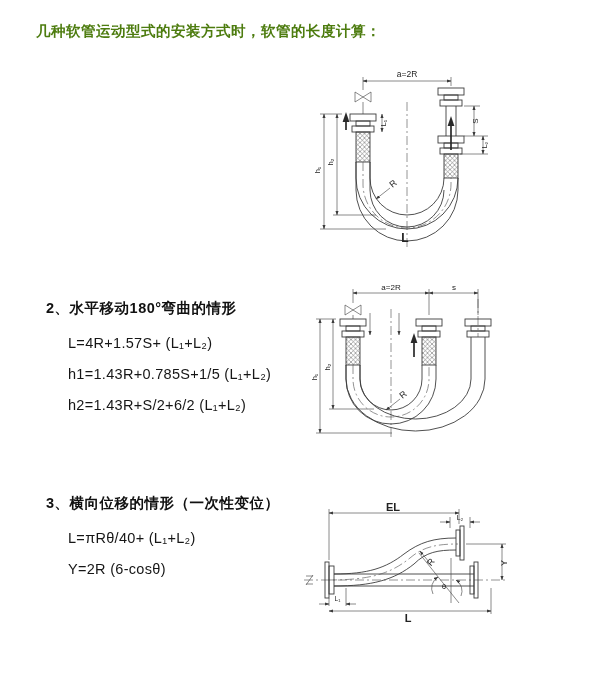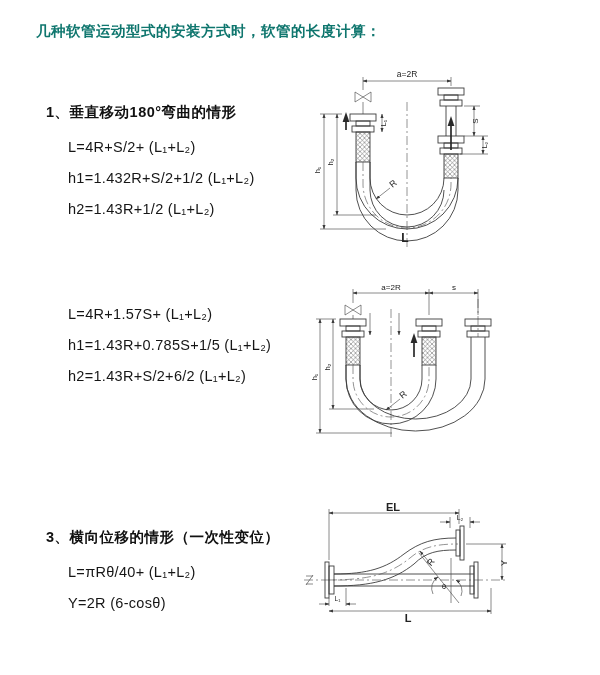--- a/index.html
+++ b/index.html
@@ -3,24 +3,24 @@
 <meta charset="utf-8">
 <style>
   html,body { margin:0; padding:0; background:#e8e8e8; }
   .page {
     position:relative; width:600px; height:675px; background:#ffffff;
     font-family:"Liberation Sans","DejaVu Sans",sans-serif; color:#1c1c1c;
     overflow:hidden; border-bottom:2px solid #bdbdbd;
   }
   .doc-title {
     position:absolute; left:36px; top:22px;
-    font-size:14.5px; font-weight:bold; letter-spacing:0.5px; color:#0f766e;
+    font-size:14.5px; font-weight:bold; letter-spacing:0.5px; color:#4d7c0f;
   }
   .block { position:absolute; left:46px; width:270px; }
-  #sec1 { top:103px; } #sec2 { top:299px; } #sec3 { top:528px; }
+  #sec1 { top:103px; } #sec2 { top:299px; } #sec3 { top:494px; }
   .sec-heading { font-size:14.5px; font-weight:bold; letter-spacing:0.5px; color:#111; margin:0 0 10px 0; }
   .formula { font-size:14.5px; line-height:31px; margin-left:22px; letter-spacing:0.3px; color:#161616; white-space:nowrap; }
   .diagram { position:absolute;text-align:right; }
   #dia1 { left:306px; top:66px; }
   #dia2 { left:306px; top:281px; }
   #dia3 { left:298px; top:500px; }
   svg { display:block; }
   .ln   { fill:none; stroke:#3c3c3c; stroke-width:0.9; }
   .thin { fill:none; stroke:#4a4a4a; stroke-width:0.65; }
   .cl   { fill:none; stroke:#5a5a5a; stroke-width:0.65; stroke-dasharray:9 3 2 3; }
@@ -28,26 +28,20 @@
   .solid{ fill:#2a2a2a; stroke:none; }
   .lbl  { fill:#222; font-family:"Liberation Sans","DejaVu Sans",sans-serif; }
 </style>
 </head>
 <body>
 
 <div class="page">
 
   <div class="doc-title">几种软管运动型式的安装方式时，软管的长度计算：</div>
 
-  <section class="block" id="sec1">
-    <div class="sec-heading">1、垂直移动180°弯曲的情形</div>
-    <div class="formula">L=4R+S/2+ (L₁+L₂)</div>
-    <div class="formula">h1=1.432R+S/2+1/2 (L₁+L₂)</div>
-    <div class="formula">h2=1.43R+1/2 (L₁+L₂)</div>
-  </section>
 
   <div class="diagram" id="dia1">
     <svg width="284" height="200" viewBox="0 0 284 200">
       <defs>
         <marker id="d1a" viewBox="0 0 10 10" refX="9" refY="5" markerWidth="7" markerHeight="7" orient="auto-start-reverse">
           <path d="M0,1.5 L10,5 L0,8.5 z" fill="#3c3c3c"></path>
         </marker>
         <pattern id="d1h" width="4.5" height="4.5" patternUnits="userSpaceOnUse">
           <path d="M0,4.5 L4.5,0 M0,0 L4.5,4.5" stroke="#6a6a6a" stroke-width="0.55"></path>
         </pattern>
@@ -120,20 +114,21 @@
       <text class="lbl" x="27" y="96" font-size="7.5" text-anchor="middle" transform="rotate(-90 27 96)">h₂</text>
 
       <line class="thin" x1="84" y1="122" x2="70" y2="133" marker-end="url(#d1a)"></line>
       <text class="lbl" x="89" y="120" font-size="9" text-anchor="middle" transform="rotate(-40 89 120)">R</text>
 
       <text class="lbl" x="99" y="176" font-size="12" font-weight="bold" text-anchor="middle">L</text>
     </svg>
   </div>
 
   <section class="block" id="sec2">
+    <div class="sec-heading">2、水平移动180°弯曲的情形</div>
     <div class="formula">L=4R+1.57S+ (L₁+L₂)</div>
     <div class="formula">h1=1.43R+0.785S+1/5 (L₁+L₂)</div>
     <div class="formula">h2=1.43R+S/2+6/2 (L₁+L₂)</div>
   </section>
 
   <div class="diagram" id="dia2">
     <svg width="284" height="180" viewBox="0 0 284 180">
       <defs>
         <marker id="d2a" viewBox="0 0 10 10" refX="9" refY="5" markerWidth="7" markerHeight="7" orient="auto-start-reverse">
           <path d="M0,1.5 L10,5 L0,8.5 z" fill="#3c3c3c"></path>

